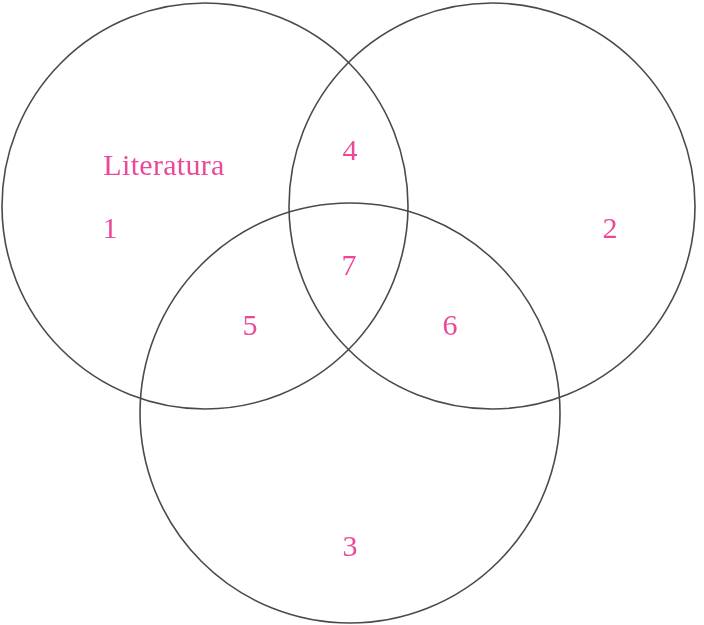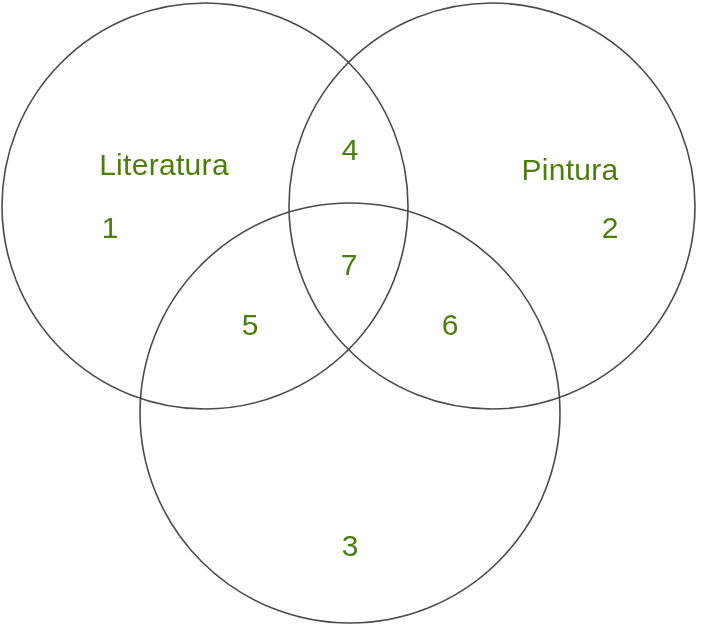--- a/index.html
+++ b/index.html
@@ -25,22 +25,22 @@
     width: 704px;
     height: 625px;
   }
   .venn-circle {
     fill: none;
     stroke: #4a4a4a;
     stroke-width: 1.6;
   }
   .venn-label {
     position: absolute;
-    color: #4d7c0f;
-    font-family: Liberation Sans, sans-serif;
+    color: #ec4899;
+    font-family: Liberation Serif, serif;
     white-space: nowrap;
     transform: translate(-50%, -50%);
     line-height: 1;
     user-select: none;
   }
   .set-name {
     font-size: 30px;
     letter-spacing: 0.3px;
   }
   .region-count {
@@ -53,21 +53,20 @@
 <div id="diagram-stage">
 
   <svg id="venn-svg" viewBox="0 0 704 625">
     <circle class="venn-circle" cx="205" cy="206" r="203"></circle>
     <circle class="venn-circle" cx="492" cy="206" r="203"></circle>
     <circle class="venn-circle" cx="350" cy="413" r="210"></circle>
   </svg>
 
   <div class="venn-label set-name" style="left:164px; top:165px;">Literatura</div>
 
-  <div class="venn-label set-name" style="left:570px; top:170px;">Pintura</div>
 
 
   <div class="venn-label region-count" style="left:110px; top:228px;">1</div>
 
   <div class="venn-label region-count" style="left:610px; top:228px;">2</div>
 
   <div class="venn-label region-count" style="left:350px; top:546px;">3</div>
 
   <div class="venn-label region-count" style="left:350px; top:150px;">4</div>
 

